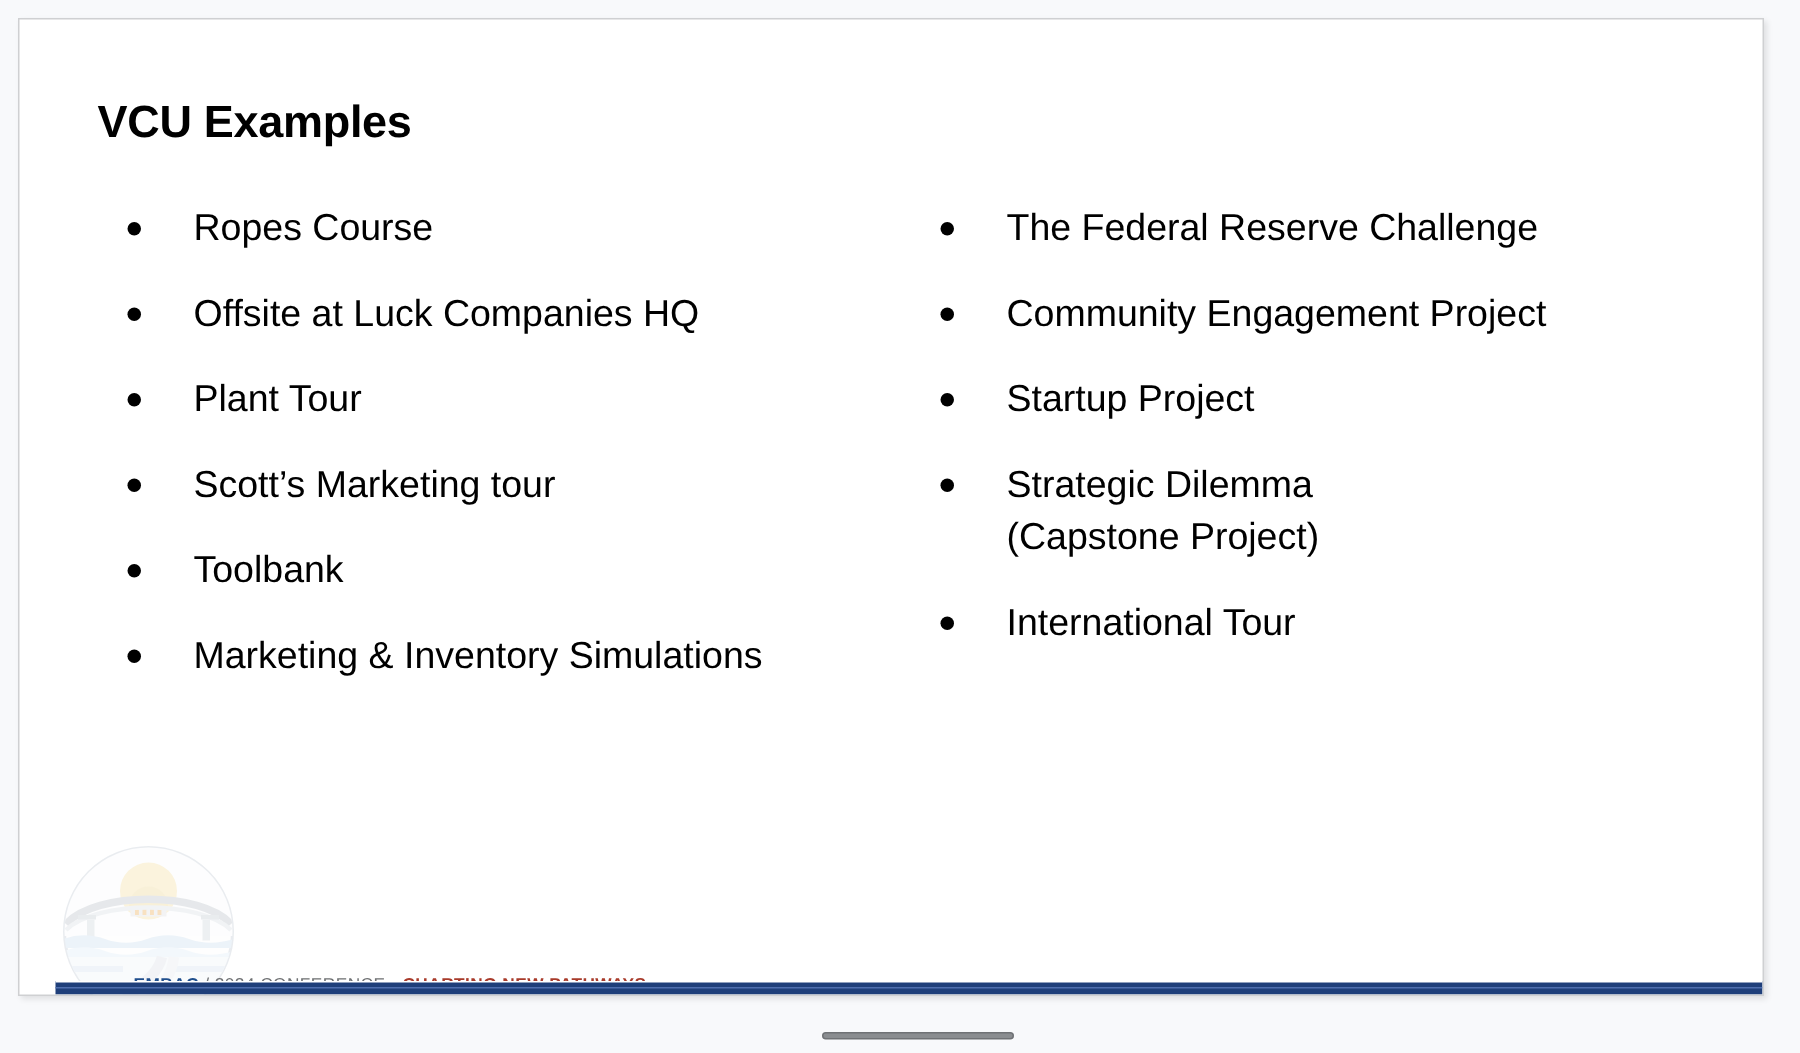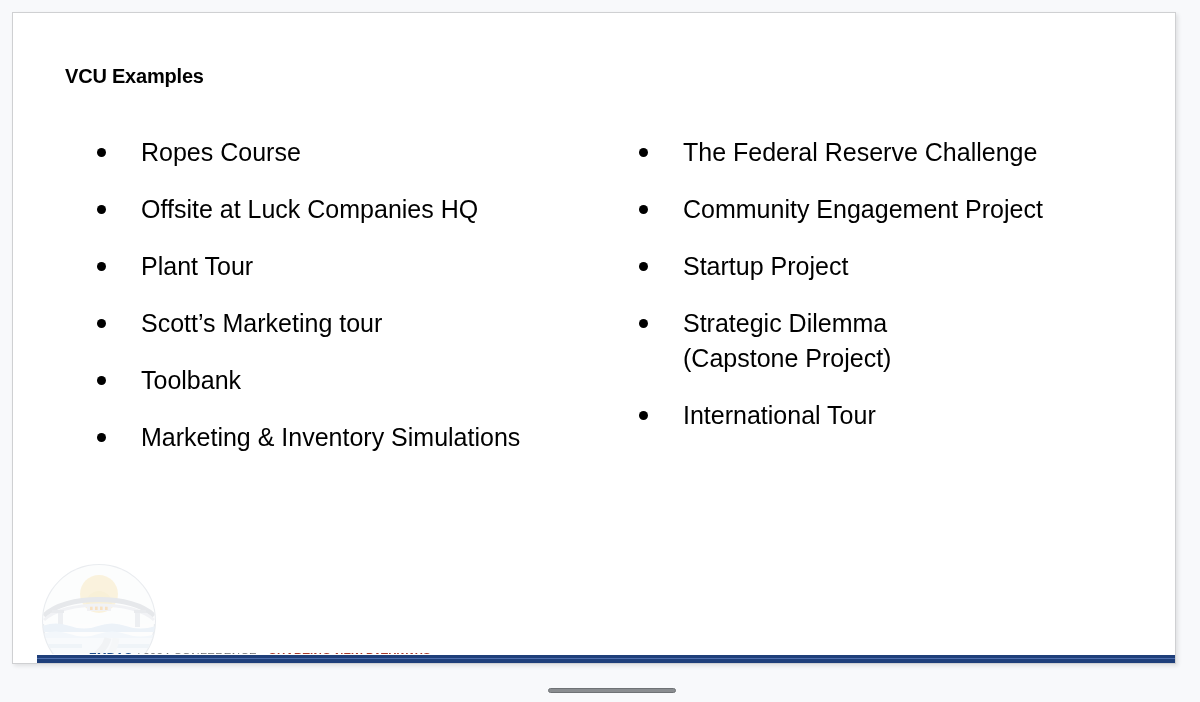--- a/index.html
+++ b/index.html
@@ -28,31 +28,31 @@
     box-sizing: border-box;
     box-shadow: 2px 2px 4px rgba(0,0,0,0.10);
     overflow: hidden;
   }
 
   
   .slide-title {
     position: absolute;
     left: 52px;
     top: 52px;
-    font-size: 20px;
+    font-size: 30px;
     font-weight: bold;
     color: #000000;
     letter-spacing: -0.2px;
     white-space: nowrap;
   }
 
   
   .columns {
     position: absolute;
-    left: 12px;
+    left: 0;
     top: 122px;
     width: 100%;
     height: 420px;
   }
   .bullet-col {
     position: absolute;
     top: 0;
   }
   .bullet-col.left  { left: 72px;  width: 560px; }
   .bullet-col.right { left: 614px; width: 520px; }

